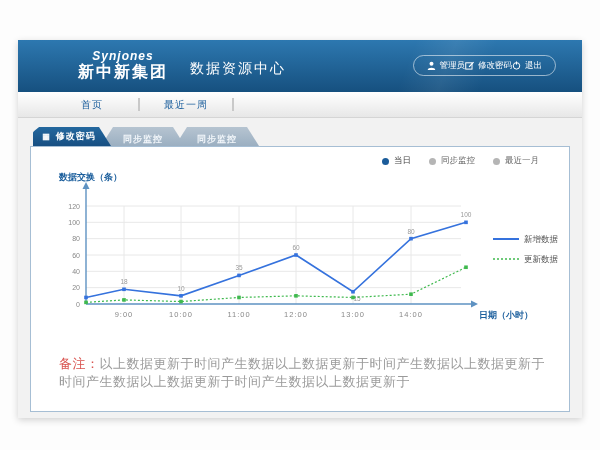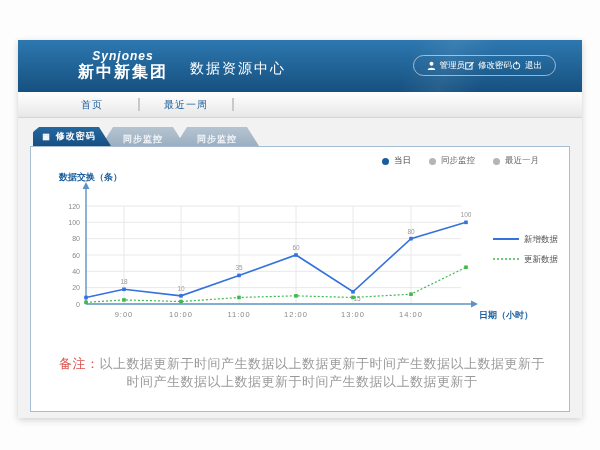--- a/index.html
+++ b/index.html
@@ -38,21 +38,21 @@
   .tab.active { width:78px; background:linear-gradient(#24689f,#174f82); z-index:3;
          border-radius:6px 6px 0 0; clip-path:polygon(0 100%, 0 5px, 6px 0, calc(100% - 12px) 0, 100% 100%); padding-right:6px;}
   .tab.idle { width:84px; margin-left:-10px; z-index:2; color:#f2f6fa;
          background:linear-gradient(#b6c4d1,#9bafc1);
          clip-path:polygon(0 100%, 12px 0, calc(100% - 12px) 0, 100% 100%);align-items:flex-end; }
   .tab.idle + .tab.idle { z-index:1; }
   .tab-icon { font-size:8px; line-height:8px; }
 
   
   .panel { position:absolute; left:12px; top:106px; width:540px; height:266px;
-           background:#fff; border:1px solid #a6bed4;text-align:center; }
+           background:#fff; border:1px solid #a6bed4; }
   .filters { position:absolute; top:8px; right:30px; display:flex; gap:18px; }
   .radio { display:flex; align-items:center; gap:5px; font-size:8.5px; color:#666; cursor:pointer; }
   .radio .dot { width:7px; height:7px; border-radius:50%; background:#b5b5b5; }
   .radio.on .dot { background:#1b5c9a; }
   .radio.on { color:#444; }
 
   #chart { position:absolute; left:0; top:0; }
 
   .note { position:absolute; left:28px; top:208px; width:486px; font-size:13px; color:#9a9a9a; letter-spacing:.5px; }
   .note-prefix { color:#d9534f; }

